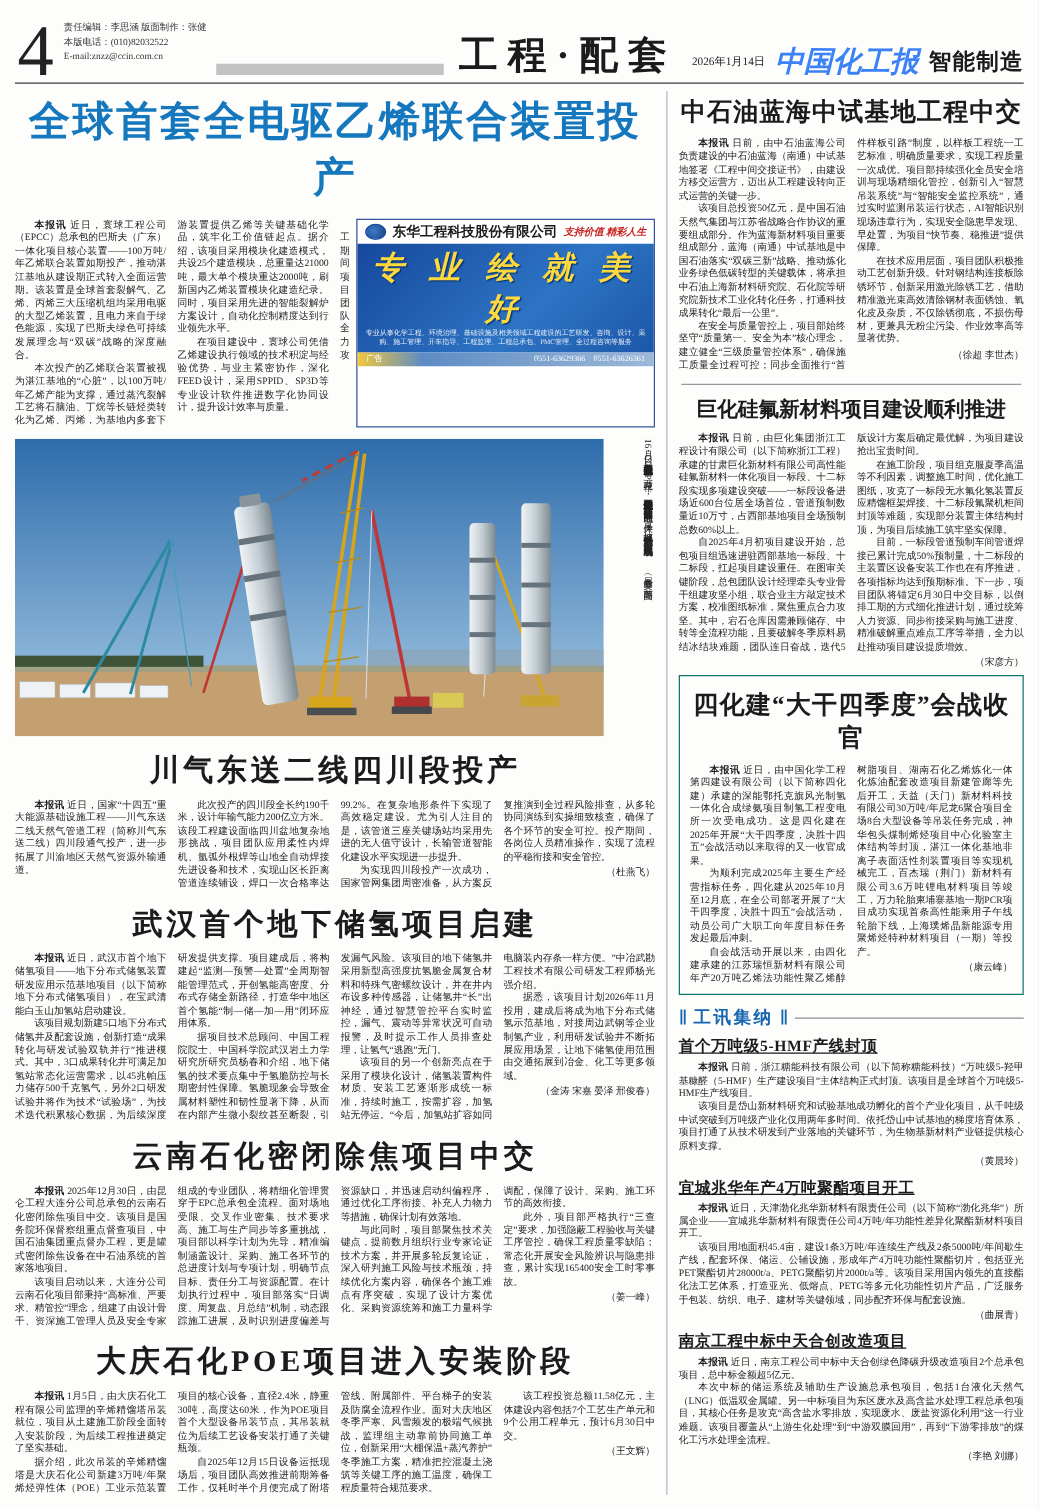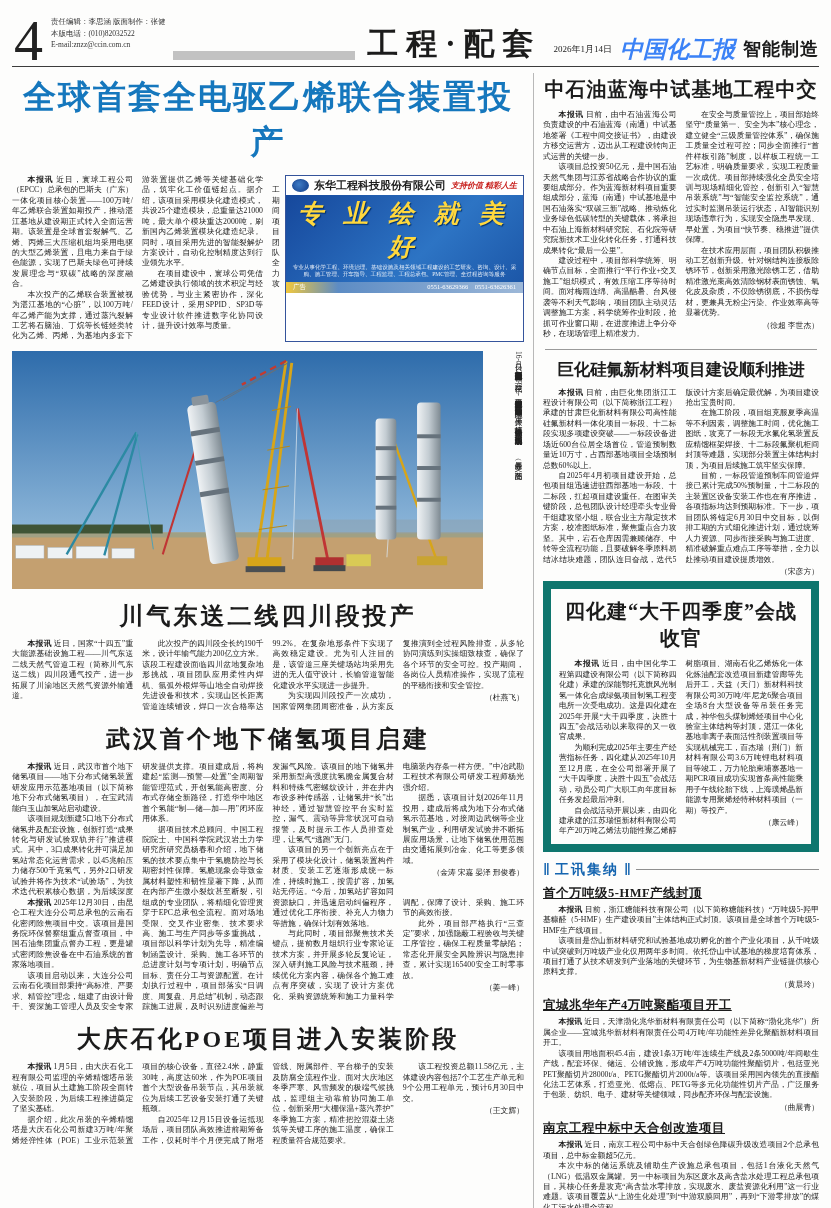--- a/index.html
+++ b/index.html
@@ -52,21 +52,21 @@
   .photo-caption-wrap{writing-mode:vertical-rl;font-size:7.6px;line-height:1.7;width:36px;height:238px;color:#222;}
   .photo-credit{display:inline-block;margin-top:16px;}
   
   .art-title{font-size:24px;font-weight:700;text-align:center;letter-spacing:3px;margin:11px 0 7px;}
   .cols4{column-count:4;column-gap:9px;}
   
   .r-title{font-size:20px;font-weight:700;text-align:center;letter-spacing:1px;margin:3px 0 7px;}
   .r-title.small{font-size:16.5px;letter-spacing:0;}
   .cols2{column-count:2;column-gap:9px;}
   .rdiv{border-top:1px solid #9a9a9a;margin:9px 2px;}
-  .boxed{border:8px solid #0f766e;padding:6px 8px 7px;margin:4px 0 9px;}
+  .boxed{border:1px solid #0f766e;padding:6px 8px 7px;margin:4px 0 9px;}
   .briefs-head{display:flex;align-items:center;gap:5px;margin:4px 0 6px;}
   .briefs-slash{color:#1565b0;font-weight:700;font-style:italic;font-size:13px;}
   .briefs-label{color:#1565b0;font-weight:700;font-size:14px;letter-spacing:2px;}
   .briefs-line{flex:1;border-top:1px solid #8f8f8f;}
   .brief{margin-bottom:7px;}
   .brief-title{font-size:12.5px;font-weight:700;margin:4px 0 3px;letter-spacing:.5px;text-decoration:underline;}
 </style>
 </head>
 <body>
 
@@ -238,20 +238,21 @@
               <p>该项目规划新建5口地下分布式储氢井及配套设施，创新打造“成果转化与研发试验双轨并行”推进模式。其中，3口成果转化井可满足加氢站常态化运营需求，以45兆帕压力储存500千克氢气，另外2口研发试验井将作为技术“试验场”，为技术迭代积累核心数据，为后续深度研发提供支撑。项目建成后，将构建起“监测—预警—处置”全周期智能管理范式，开创氢能高密度、分布式存储全新路径，打造华中地区首个氢能“制—储—加—用”闭环应用体系。</p>
               <p>据项目技术总顾问、中国工程院院士、中国科学院武汉岩土力学研究所研究员杨春和介绍，地下储氢的技术要点集中于氢脆防控与长期密封性保障。氢脆现象会导致金属材料塑性和韧性显著下降，从而在内部产生微小裂纹甚至断裂，引发漏气风险。该项目的地下储氢井采用新型高强度抗氢脆金属复合材料和特殊气密螺纹设计，并在井内布设多种传感器，让储氢井“长”出神经，通过智慧管控平台实时监控，漏气、震动等异常状况可自动报警，及时提示工作人员排查处理，让氢气“逃跑”无门。</p>
               <p>该项目的另一个创新亮点在于采用了模块化设计，储氢装置构件材质、安装工艺逐渐形成统一标准，持续时施工，按需扩容，加氢站无停运。“今后，加氢站扩容如同电脑装内存条一样方便。”中冶武勘工程技术有限公司研发工程师杨光强介绍。</p>
               <p>据悉，该项目计划2026年11月投用，建成后将成为地下分布式储氢示范基地，对接周边武钢等企业制氢产业，利用研发试验井不断拓展应用场景，让地下储氢使用范围由交通拓展到冶金、化工等更多领域。</p>
             </div>
           <span class="sig">（金涛 宋嘉 晏泽 邢俊春）</span>
         </div>
       </article>
 
       <article>
+        <h2 class="art-title">云南石化密闭除焦项目中交</h2>
         <div class="body cols4">
           <div>
               <p><b class="lede">本报讯</b> 2025年12月30日，由昆仑工程大连分公司总承包的云南石化密闭除焦项目中交。该项目是国务院环保督察组重点督查项目，中国石油集团重点督办工程，更是罐式密闭除焦设备在中石油系统的首家落地项目。</p>
               <p>该项目启动以来，大连分公司云南石化项目部秉持“高标准、严要求、精管控”理念，组建了由设计骨干、资深施工管理人员及安全专家组成的专业团队，将精细化管理贯穿于EPC总承包全流程。面对场地受限、交叉作业密集、技术要求高、施工与生产同步等多重挑战，项目部以科学计划为先导，精准编制涵盖设计、采购、施工各环节的总进度计划与专项计划，明确节点目标、责任分工与资源配置。在计划执行过程中，项目部落实“日调度、周复盘、月总结”机制，动态跟踪施工进展，及时识别进度偏差与资源缺口，并迅速启动纠偏程序，通过优化工序衔接、补充人力物力等措施，确保计划有效落地。</p>
               <p>与此同时，项目部聚焦技术关键点，提前数月组织行业专家论证技术方案，并开展多轮反复论证，深入研判施工风险与技术瓶颈，持续优化方案内容，确保各个施工难点有序突破，实现了设计方案优化、采购资源统筹和施工力量科学调配，保障了设计、采购、施工环节的高效衔接。</p>
               <p>此外，项目部严格执行“三查定”要求，加强隐蔽工程验收与关键工序管控，确保工程质量零缺陷；常态化开展安全风险辨识与隐患排查，累计实现165400安全工时零事故。</p>
             </div>
           <span class="sig">（姜一峰）</span>
         </div>
       </article>
@@ -274,21 +275,20 @@
     <div class="vsep"></div>
 
     <section class="col-right">
 
       <article>
         <h2 class="r-title">中石油蓝海中试基地工程中交</h2>
         <div class="body cols2">
           <div>
               <p><b class="lede">本报讯</b> 日前，由中石油蓝海公司负责建设的中石油蓝海（南通）中试基地签署《工程中间交接证书》，由建设方移交运营方，迈出从工程建设转向正式运营的关键一步。</p>
               <p>该项目总投资50亿元，是中国石油天然气集团与江苏省战略合作协议的重要组成部分。作为蓝海新材料项目重要组成部分，蓝海（南通）中试基地是中国石油落实“双碳三新”战略、推动炼化业务绿色低碳转型的关键载体，将承担中石油上海新材料研究院、石化院等研究院新技术工业化转化任务，打通科技成果转化“最后一公里”。</p>
-              <p>建设过程中，项目部科学统筹、明确节点目标，全面推行“平行作业+交叉施工”组织模式，有效压缩工序等待时间。面对梅雨连绵、高温酷暑、台风侵袭等不利天气影响，项目团队主动灵活调整施工方案，科学统筹作业时段，抢抓可作业窗口期，在进度推进上争分夺秒，在现场管理上精准发力。</p>
               <p>在安全与质量管控上，项目部始终坚守“质量第一、安全为本”核心理念，建立健全“三级质量管控体系”，确保施工质量全过程可控；同步全面推行“首件样板引路”制度，以样板工程统一工艺标准，明确质量要求，实现工程质量一次成优。项目部持续强化全员安全培训与现场精细化管控，创新引入“智慧吊装系统”与“智能安全监控系统”，通过实时监测吊装运行状态，AI智能识别现场违章行为，实现安全隐患早发现、早处置，为项目“快节奏、稳推进”提供保障。</p>
               <p>在技术应用层面，项目团队积极推动工艺创新升级。针对钢结构连接板除锈环节，创新采用激光除锈工艺，借助精准激光束高效清除钢材表面锈蚀、氧化皮及杂质，不仅除锈彻底，不损伤母材，更兼具无粉尘污染、作业效率高等显著优势。</p>
             </div>
           <span class="sig">（徐超 李世杰）</span>
         </div>
       </article>
 
       <div class="rdiv"></div>
 
       <article>

